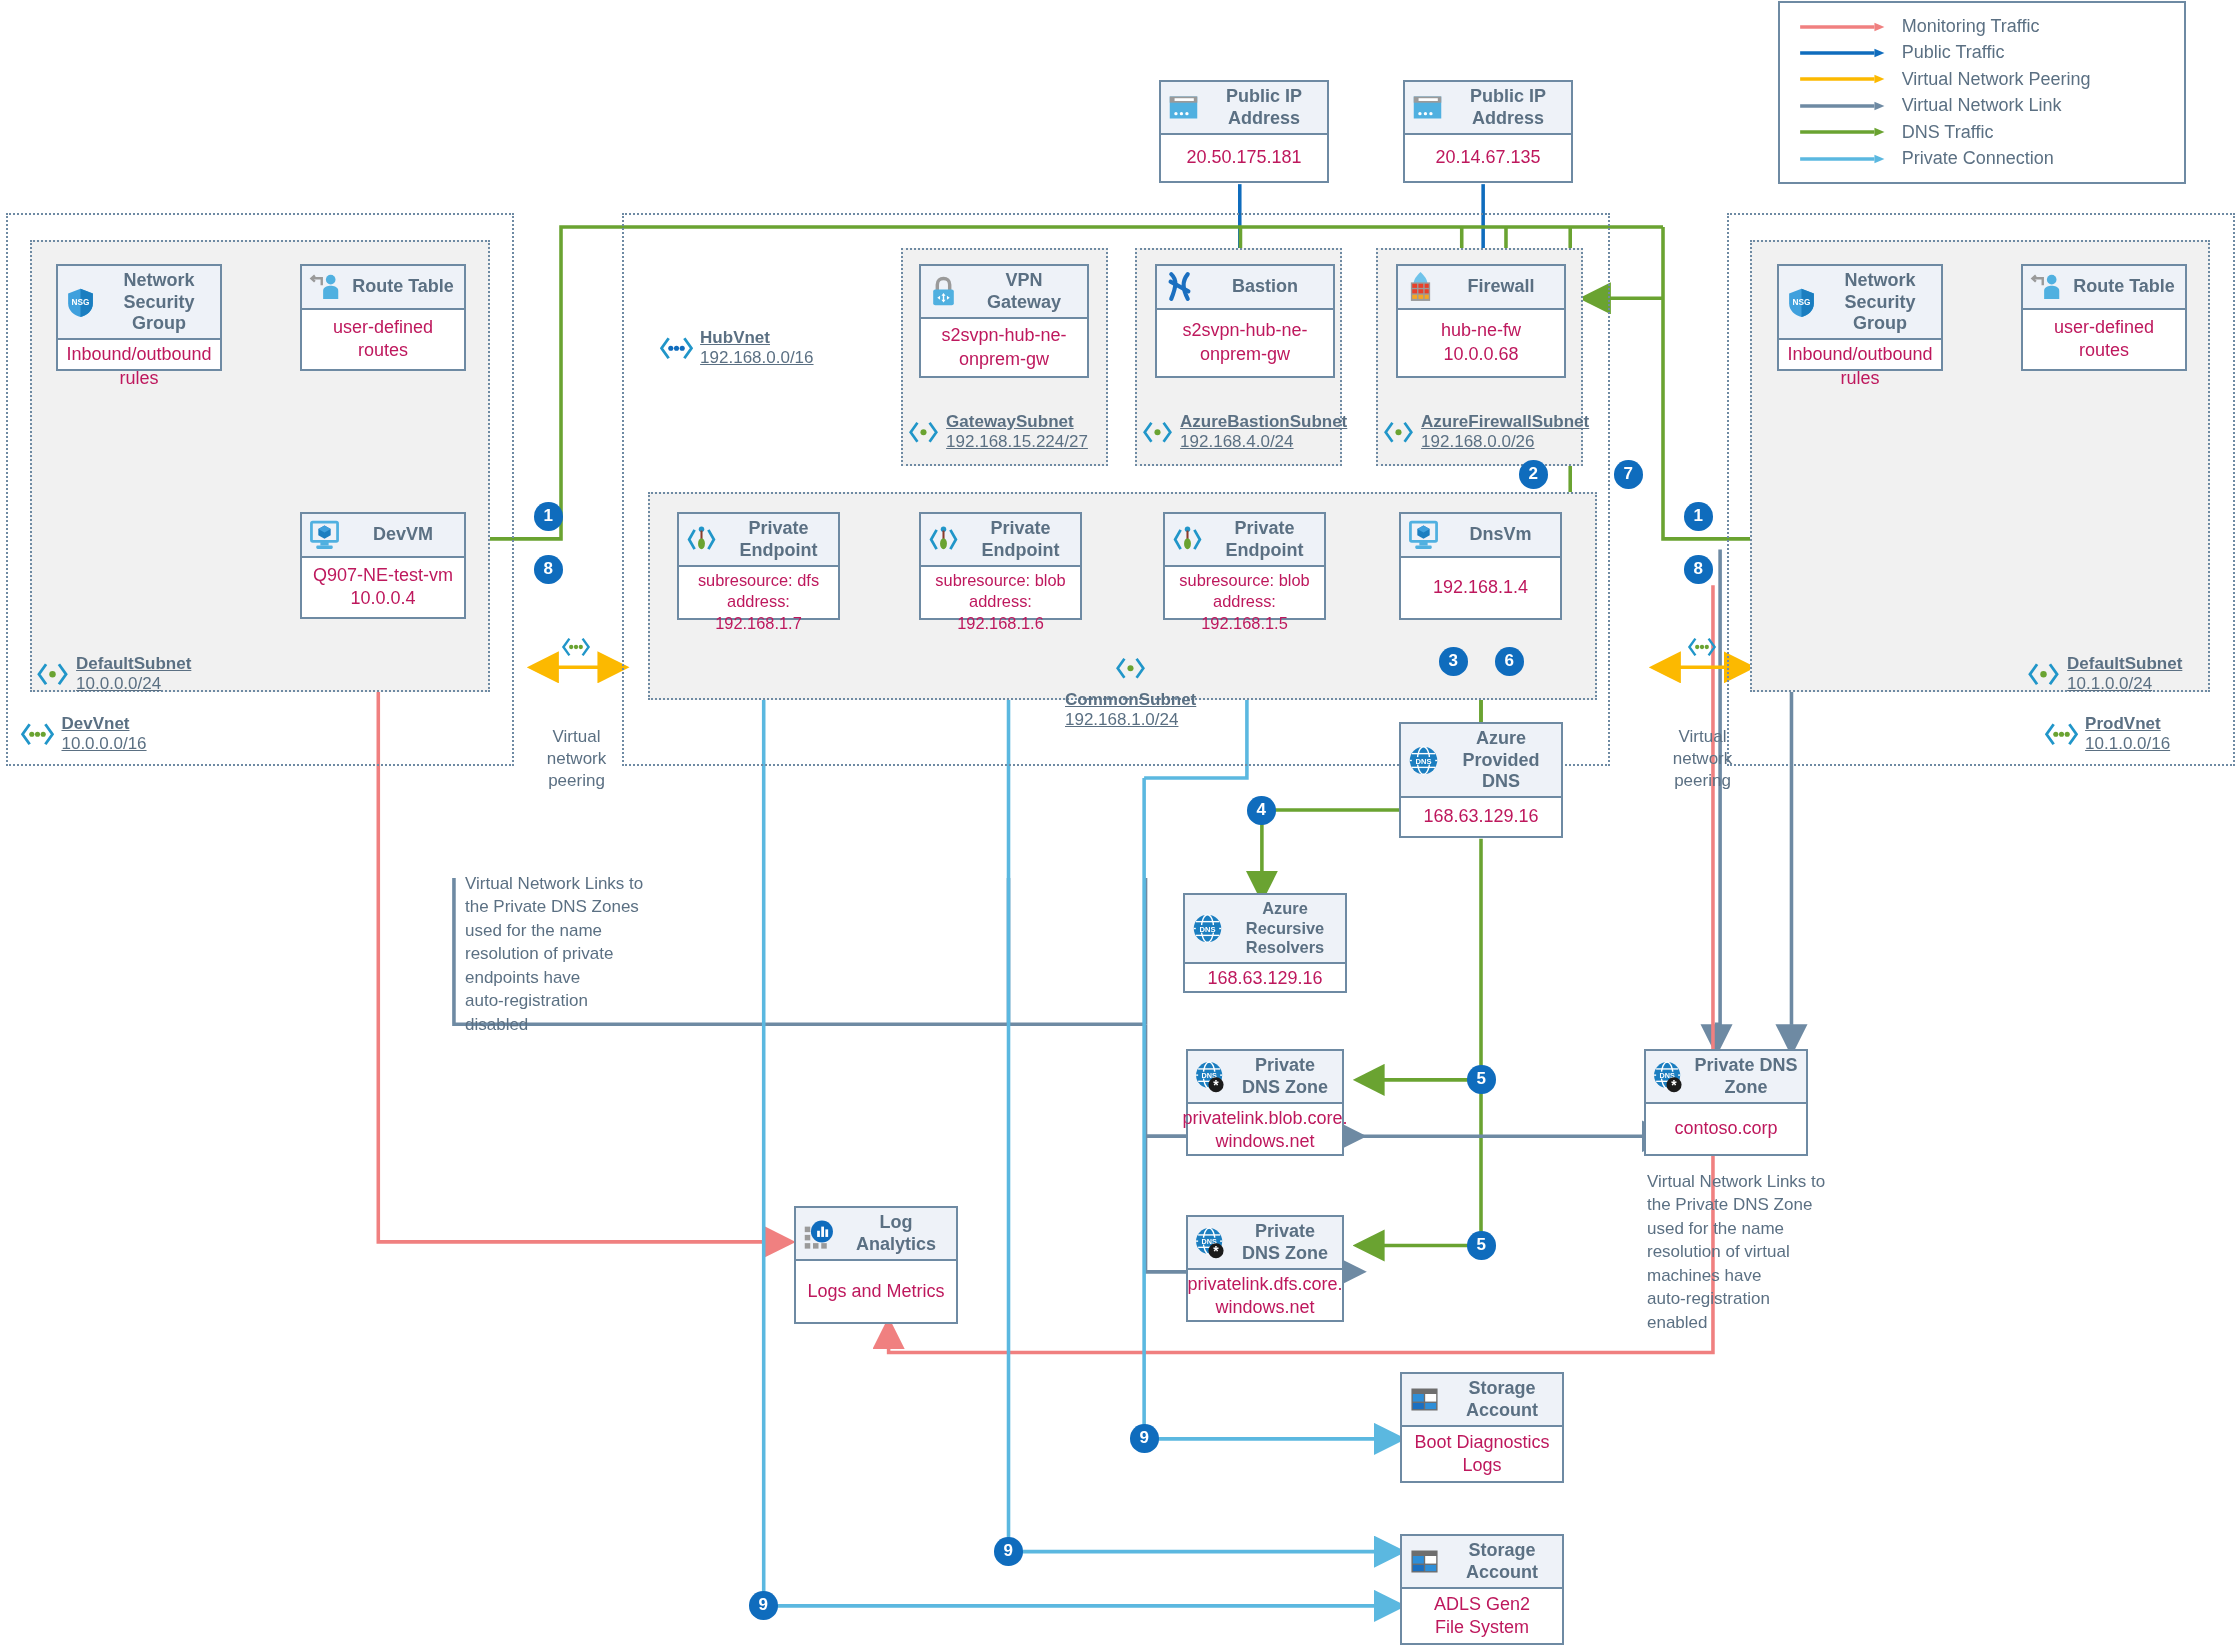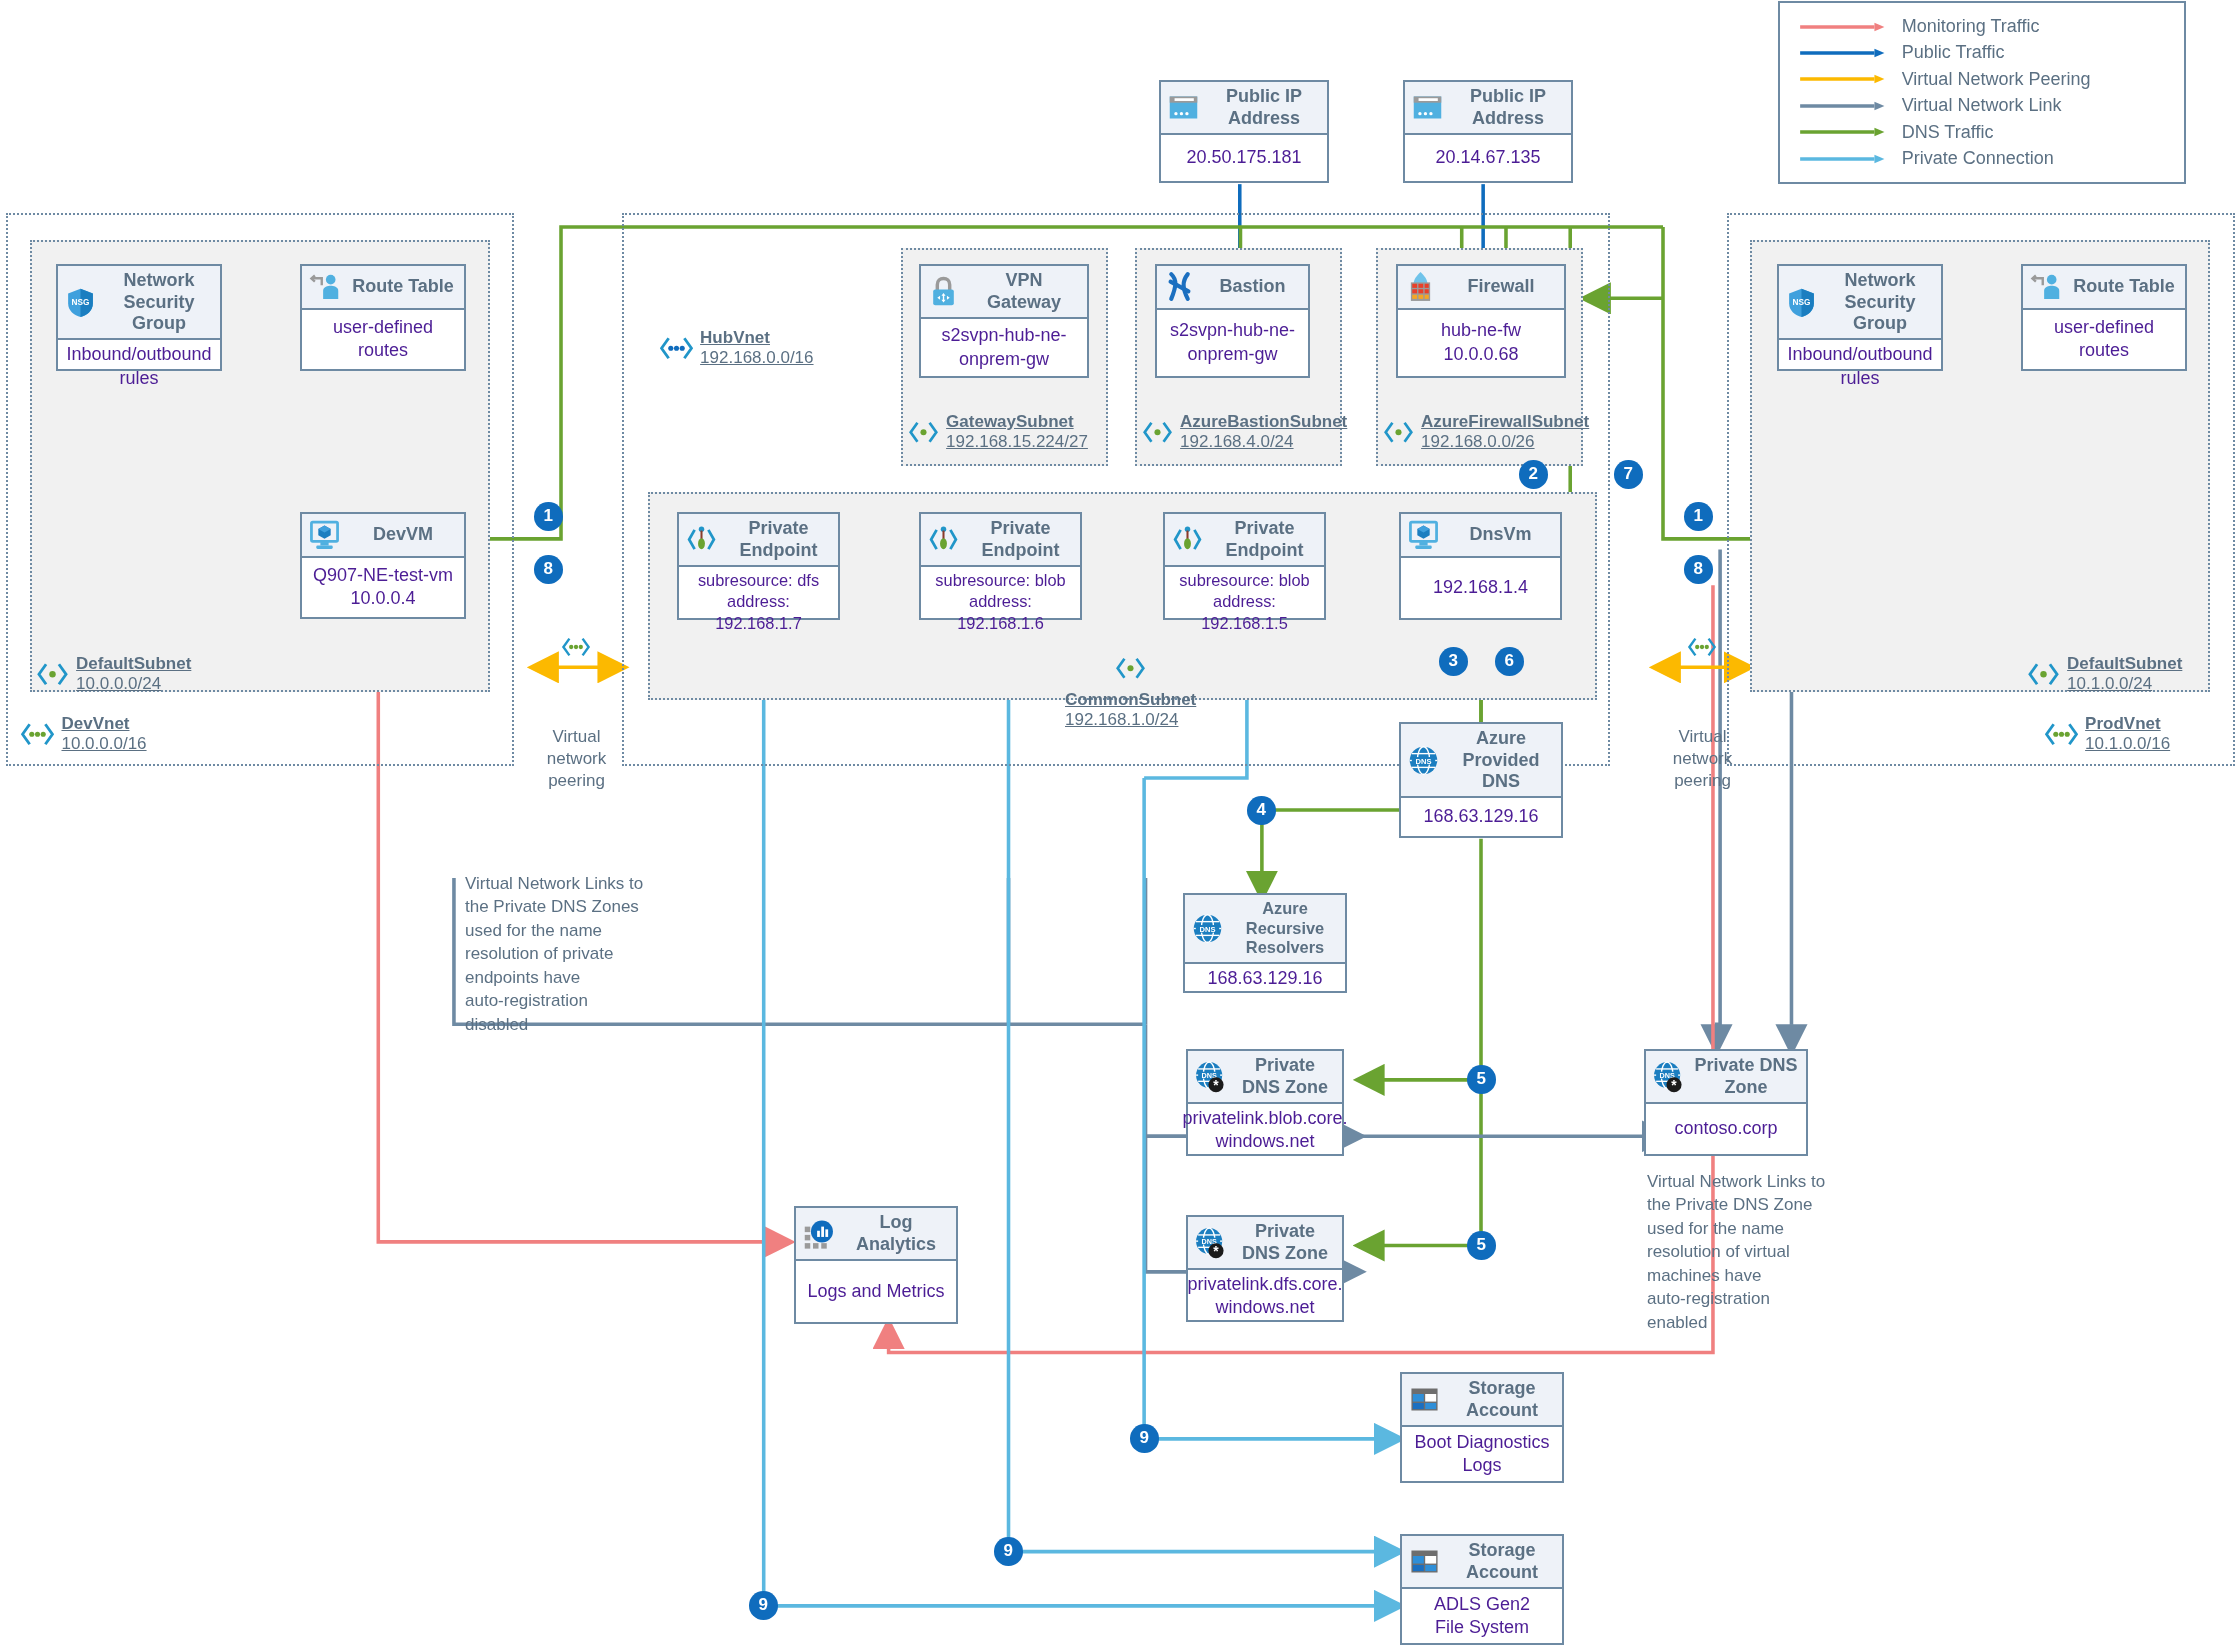--- a/index.html
+++ b/index.html
@@ -30,21 +30,21 @@
     flex: 1;
     text-align: center;
     font-weight: bold;
     color: #5b7083;
     font-size: 18px;
     line-height: 1.18;
   }
   .card .body {
     flex: 1;
     display: flex; align-items: center; justify-content: center;
-    color: #4c1d95;
+    color: #be185d;
     font-size: 18px;
     line-height: 1.3;
     text-align: center;
     padding: 2.9px 4.3px;
   }
   .card .icon { flex: 0 0 auto; width: 33px; height: 33px; display:block; }
 
   
   .vnet {
     position: absolute;
@@ -421,21 +421,21 @@
         <path d="M15,22 V14 C15,8 19,5 24,5 C29,5 33,8 33,14 V22" stroke="#9a9a9a" stroke-width="5" fill="none"></path>
         <rect x="9" y="21" width="30" height="23" rx="3" fill="#50b0e0"></rect>
         <path d="M24,26 L27,30 H25 V34 H23 V30 H21 Z M24,40 L21,36 H23 V32 H25 V36 H27 Z" fill="#ffffff"></path>
         <path d="M15,33 L19,30 V36 Z M33,33 L29,30 V36 Z" fill="#ffffff"></path>
         </svg>
       <span class="ttl">VPN Gateway</span>
     </div>
     <div class="body" style="white-space:pre-line;">s2svpn-hub-ne-
 onprem-gw</div>
   </div>
-  <div class="card" style="left:1155px; top:264px; width:155px; height:114px;">
+  <div class="card" style="left:1155px; top:264px; width:180px; height:114px;">
     <div class="head">
       <svg class="icon" viewBox="0 0 48 48">
         <path d="M12,6 C20,14 20,22 12,42" stroke="#1b6fc0" stroke-width="6" fill="none" stroke-linecap="round"></path>
         <path d="M36,6 C28,16 28,26 36,42" stroke="#1b6fc0" stroke-width="6" fill="none" stroke-linecap="round"></path>
         <path d="M11,17 L37,31" stroke="#1b6fc0" stroke-width="6" stroke-linecap="round"></path>
         </svg>
       <span class="ttl">Bastion</span>
     </div>
     <div class="body" style="white-space:pre-line;">s2svpn-hub-ne-
 onprem-gw</div>

